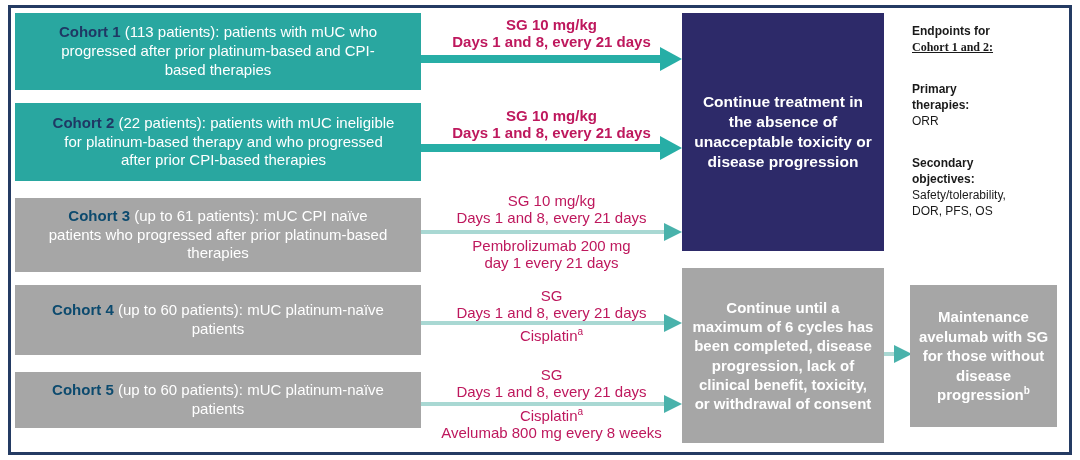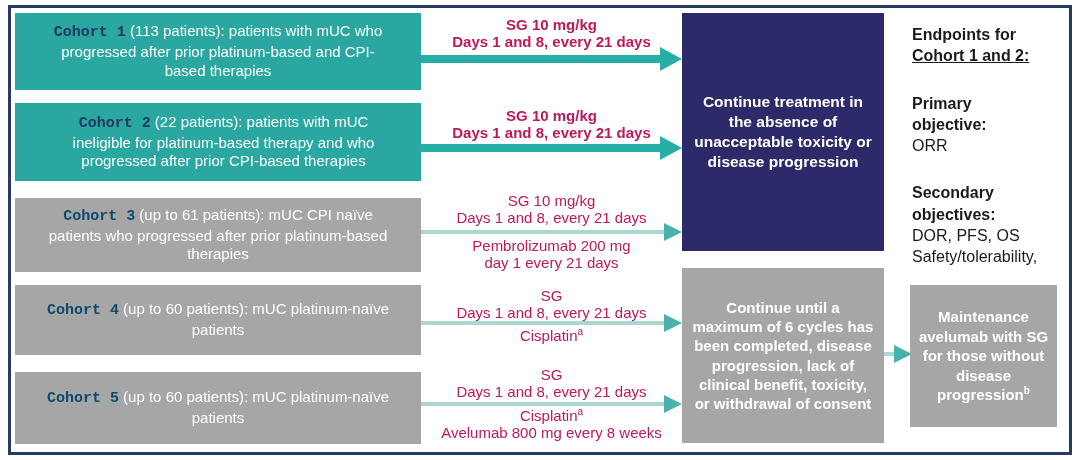--- a/index.html
+++ b/index.html
@@ -14,32 +14,32 @@
     border:3px solid #243B63; background:#ffffff;
   }
   .box {
     position:absolute; display:flex; align-items:center; justify-content:center;
     text-align:center; box-sizing:border-box;
   }
   .cohort {
     left:15px; width:406px; color:#ffffff; font-size:15px; line-height:1.25;
     padding:0 26px;
   }
-  .cohort .cohort-label { font-weight:bold; white-space:pre;font-family:Liberation Mono, monospace; }
+  .cohort .cohort-label { font-weight:bold; white-space:pre; }
   .teal  { background:#29A7A0; }
   .teal .cohort-label { color:#1F3864; }
   .gray  { background:#A6A6A6; }
   .gray .cohort-label { color:#0c4a6e; }
   .navy  { background:#2D2A69; }
 
   .c1 { top:13px;  height:77px; }
   .c2 { top:103px; height:78px;padding-left:37px; }
   .c3 { top:198px; height:74px; }
   .c4 { top:285px; height:70px; }
-  .c5 { top:372px; height:72px; }
+  .c5 { top:372px; height:56px; }
 
   .arm-text {
     position:absolute; left:421px; width:261px; text-align:center;
     font-size:15px; line-height:1.1; color:#be185d;
   }
   .arm-text.bold { font-weight:bold; }
   sup { font-size:10px; line-height:0; }
 
   .arrow { position:absolute; left:421px; width:261px; }
   .arrow .shaft { position:absolute; }
@@ -56,25 +56,25 @@
     left:682px; width:202px; color:#ffffff; font-weight:bold;
     font-size:15.5px; line-height:1.3; padding:6px 10px;
   }
   .continue-treatment { top:13px;  height:238px; }
   .continue-until     { top:268px; height:175px; font-size:15px; line-height:1.28; }
   .maintenance        { left:910px; top:285px; width:147px; height:142px;
                         font-size:15px; line-height:1.3; padding:0 6px; }
 
   .endpoints {
     position:absolute; left:912px; top:24px; width:160px;
-    font-size:16px; line-height:1.33; color:#1a1a1a;
+    font-size:12px; line-height:1.33; color:#1a1a1a;
   }
   .endpoints div { display:block; }
   .ep-bold { font-weight:bold; }
-  .ep-underline { text-decoration:underline; }
+  .ep-underline { text-decoration:underline;font-family:Liberation Serif, serif; }
   .ep-gap { margin-top:26px; }
 </style>
 </head>
 <body>
 
 <div class="canvas">
   <div class="frame"></div>
 
   <div class="box cohort teal c1">
     <div><span class="cohort-label">Cohort 1</span><span> (113 patients): patients with mUC who progressed after prior platinum-based and CPI-based therapies</span></div>
@@ -159,20 +159,20 @@
     <div class="head"></div>
   </div>
   <div class="box outcome gray maintenance">
     <div><span>Maintenance avelumab with SG for those without disease progression</span><sup>b</sup></div>
   </div>
 
   <div class="endpoints">
     <div class="ep-bold">Endpoints for</div>
     <div class="ep-bold ep-underline">Cohort 1 and 2:</div>
     <div class="ep-bold ep-gap">Primary</div>
-    <div class="ep-bold">objective:</div>
+    <div class="ep-bold">therapies:</div>
     <div>ORR</div>
     <div class="ep-bold ep-gap">Secondary</div>
     <div class="ep-bold">objectives:</div>
+    <div>Safety/tolerability,</div>
     <div>DOR, PFS, OS</div>
-    <div>Safety/tolerability,</div>
   </div>
 </div>
 
 </body></html>

